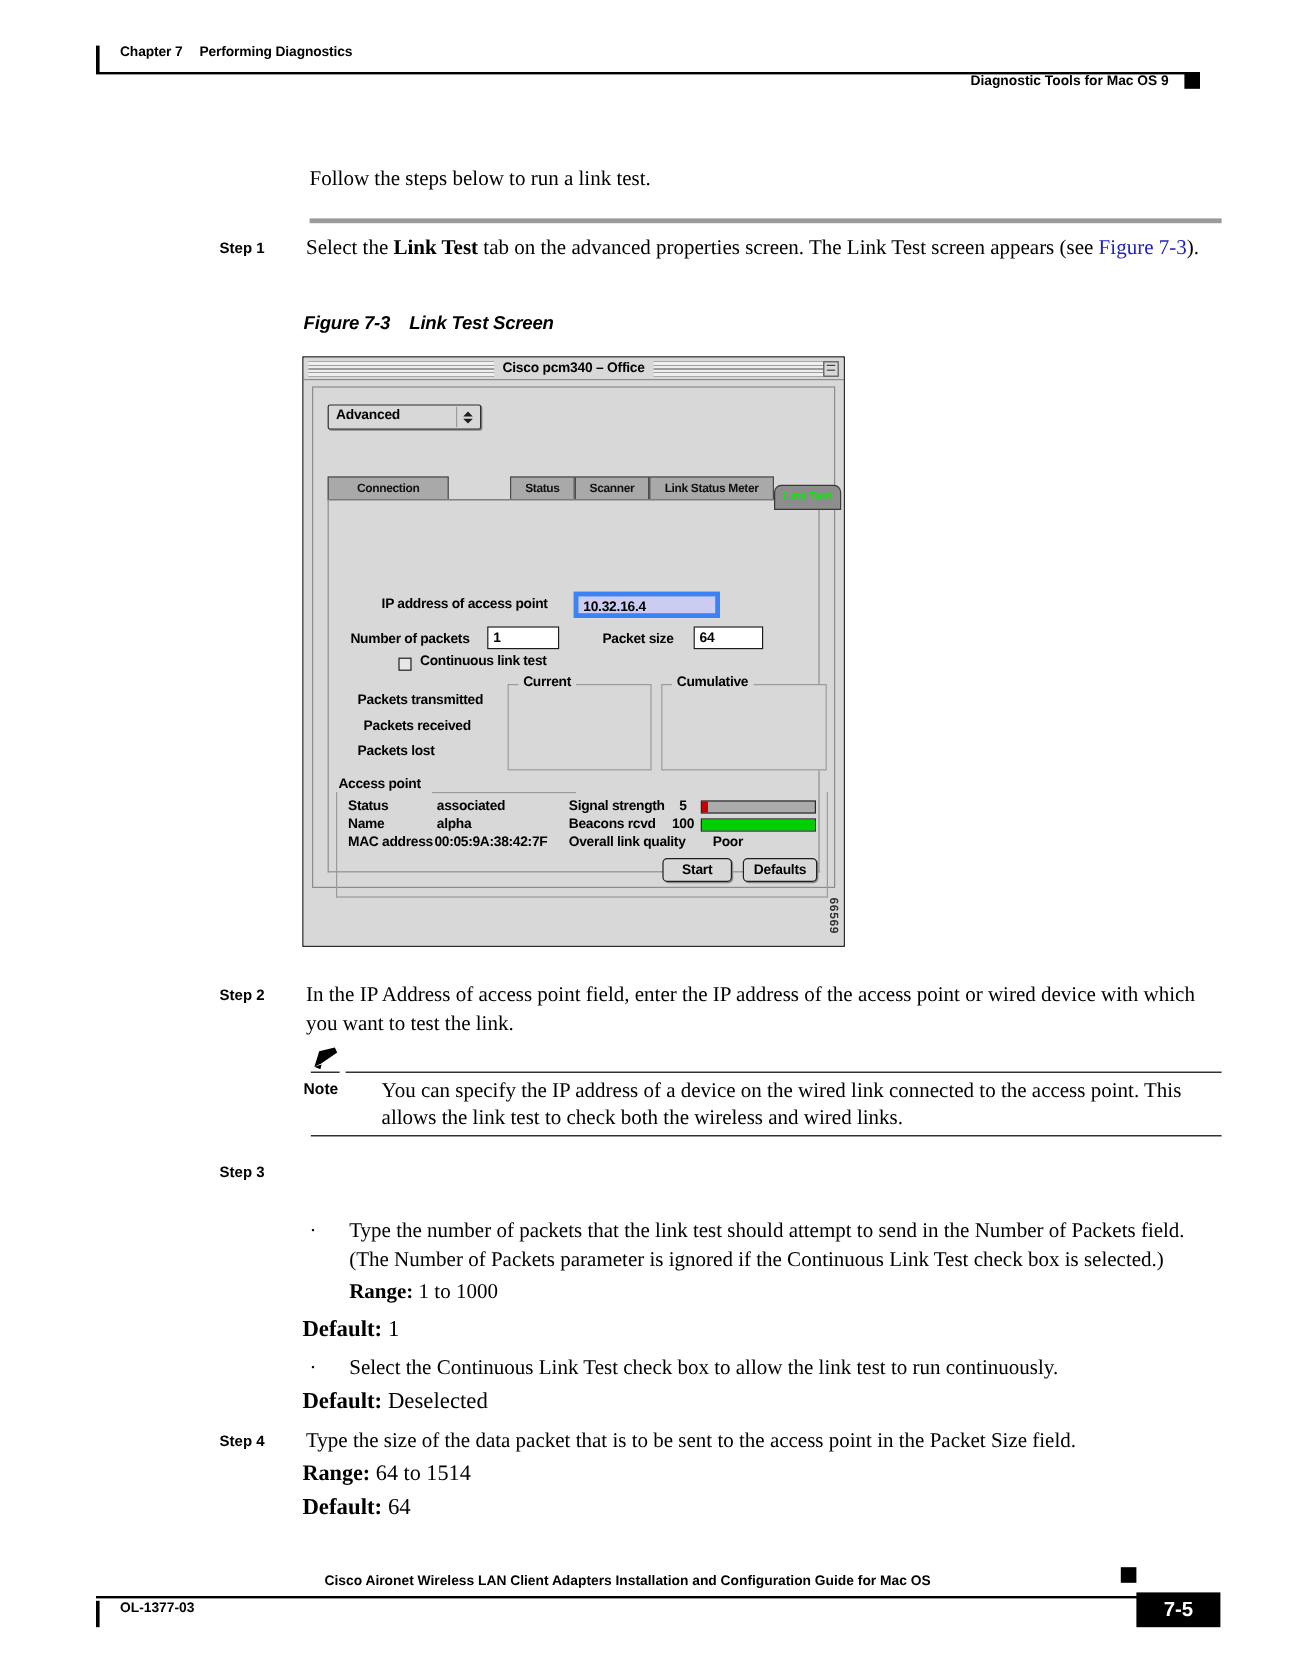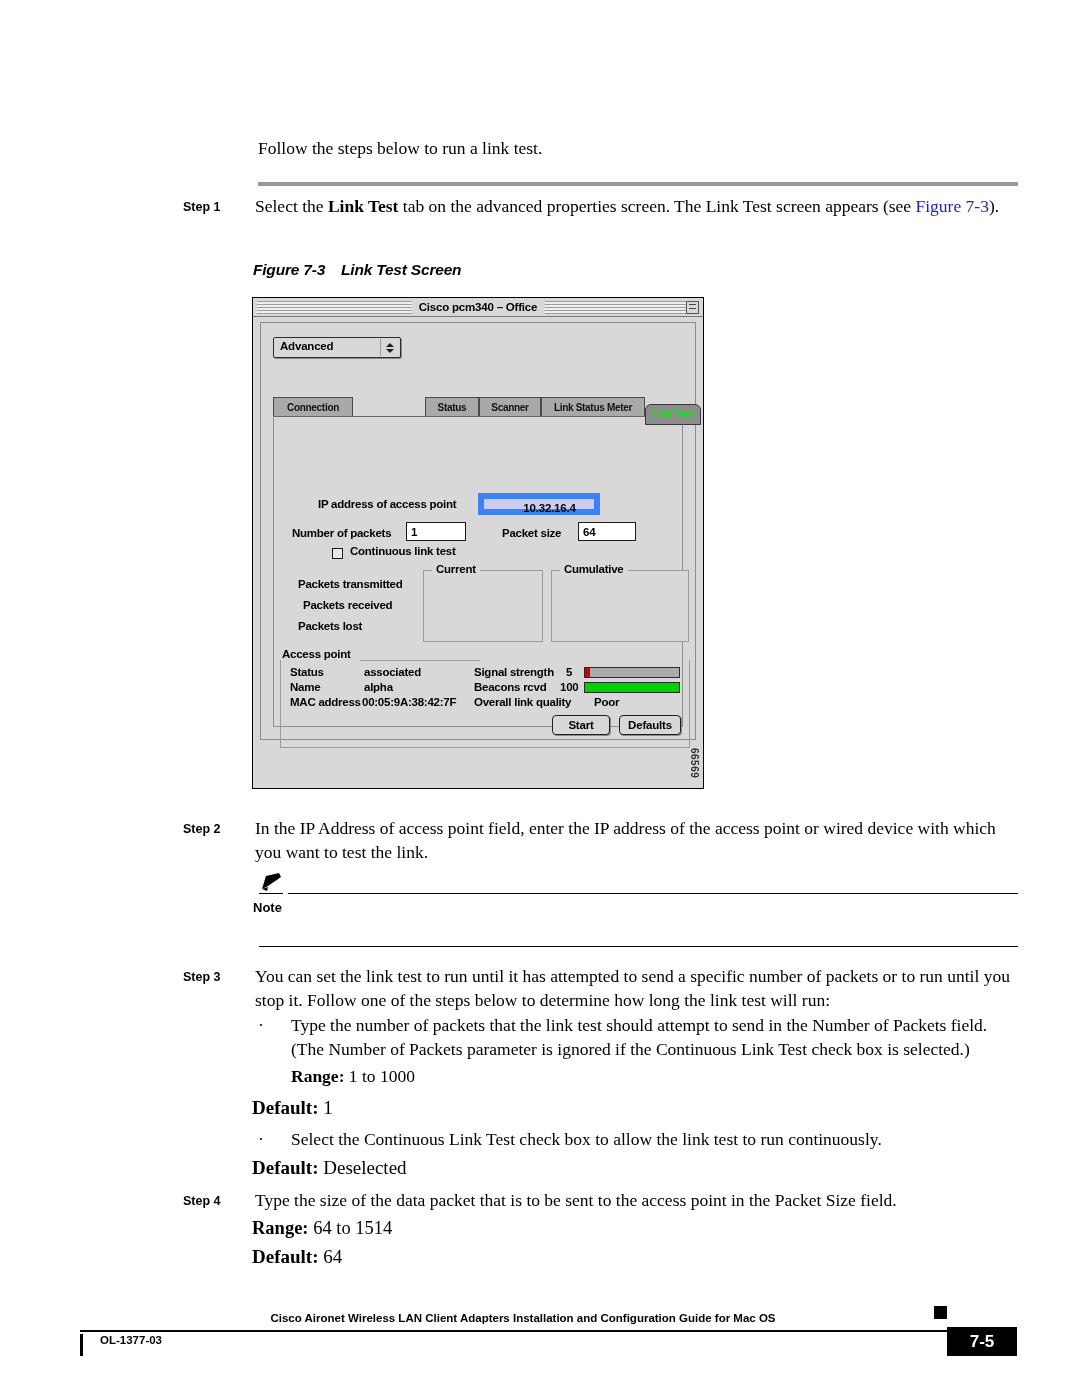--- a/index.html
+++ b/index.html
@@ -442,23 +442,22 @@
     border: 1px solid #1c1c1c;
     box-sizing: border-box;
     font-size: 11.5px;
     font-weight: bold;
     letter-spacing: -0.2px;
     padding: 1px 0 0 4px;
     line-height: 16px;
   }
   .txtfield.focused {
     background: #ccccf2;
-    border: 6px solid #3b82f6;
-    padding-left: 21px;
-    text-align: center;
+    border: 4px solid #3b82f6;
+    padding-left: 4px;
   }
 
   .checkbox {
     position: absolute;
     width: 11px;
     height: 11px;
     border: 1px solid #1c1c1c;
     background: #e7e7e7;
     box-sizing: border-box;
   }
@@ -572,20 +571,29 @@
     transform-origin: left top;
     white-space: nowrap;
     letter-spacing: 0.5px;
   }
 </style>
 </head>
 <body>
 
 <div class="page">
 
+  <div class="runhead">
+    <div class="runhead-rule-left"></div>
+    <div class="runhead-left">
+      <span class="chap">Chapter 7</span><span>Performing Diagnostics</span>
+    </div>
+    <div class="runhead-rule"></div>
+    <div class="runhead-right">Diagnostic Tools for Mac OS 9</div>
+    <div class="runhead-sq"></div>
+  </div>
 
   <div class="intro">Follow the steps below to run a link test.</div>
   <div class="thin-rule"></div>
 
   <div class="step-label" style="left:183px; top:200px;">Step 1</div>
   <div class="step-body" style="top:194px;">
     <span>Select the </span><span class="b">Link Test</span><span> tab on the advanced properties screen. The Link Test screen appears (see </span><span class="figlink">Figure 7-3</span><span>).</span>
   </div>
 
   <div class="figcaption">
@@ -605,21 +613,21 @@
 
         <div class="popup">
           <div class="popup-label">Advanced</div>
           <div class="popup-arrows">
             <div class="tri-up"></div>
             <div class="tri-dn"></div>
           </div>
         </div>
 
         <div class="tabbar">
-          <div class="tab" style="left:0px; width:80px;">Connection</div>
+          <div class="tab" style="left:0px; width:101px;">Connection</div>
           <div class="tab" style="left:78px; width:74px;margin-top:44px;">RF Settings</div>
           <div class="tab" style="left:152px; width:54px;">Status</div>
           <div class="tab" style="left:206px; width:62px;">Scanner</div>
           <div class="tab" style="left:268px; width:104px;">Link Status Meter</div>
           <div class="tab active" style="left:372px; width:56px;">Link Test</div>
         </div>
 
         <div class="tabpane">
 
           <div class="lbl" style="left:44px; top:81px;">IP address of access point</div>
@@ -684,24 +692,24 @@
   <div class="step-label" style="left:183px; top:822px;">Step 2</div>
   <div class="step-body" style="top:816px;">In the IP Address of access point field, enter the IP address of the access point or wired device with which you want to test the link.</div>
 
   <svg class="note-icon" viewBox="0 0 26 20">
     <polygon points="3,17 7,4 20,1 22,5 9,14" fill="#000000"></polygon>
     <polygon points="3,17 9,15 8,19" fill="#000000"></polygon>
   </svg>
   <div class="note-rule-undericon"></div>
   <div class="note-rule-top"></div>
   <div class="note-label">Note</div>
+  <div class="note-body">You can specify the IP address of a device on the wired link connected to the access point. This allows the link test to check both the wireless and wired links.</div>
   <div class="note-rule-bot"></div>
 
   <div class="step-label" style="left:183px; top:970px;">Step 3</div>
-  <div class="step-body" style="top:964px;">You can set the link test to run until it has attempted to send a specific number of packets or to run until you stop it. Follow one of the steps below to determine how long the link test will run:</div>
 
   <div class="bullet-row" style="left:258px; top:1013px;">
     <span class="bullet-dot">·</span>
     <span class="bullet-text">Type the number of packets that the link test should attempt to send in the Number of Packets field. (The Number of Packets parameter is ignored if the Continuous Link Test check box is selected.)</span>
   </div>
   <div class="defline" style="left:291px; top:1066px;">
     <span class="b">Range:</span><span> 1 to 1000</span>
   </div>
   <div class="defline" style="left:252px; top:1097px; font-size:19px;">
     <span class="b">Default:</span><span> 1</span>

